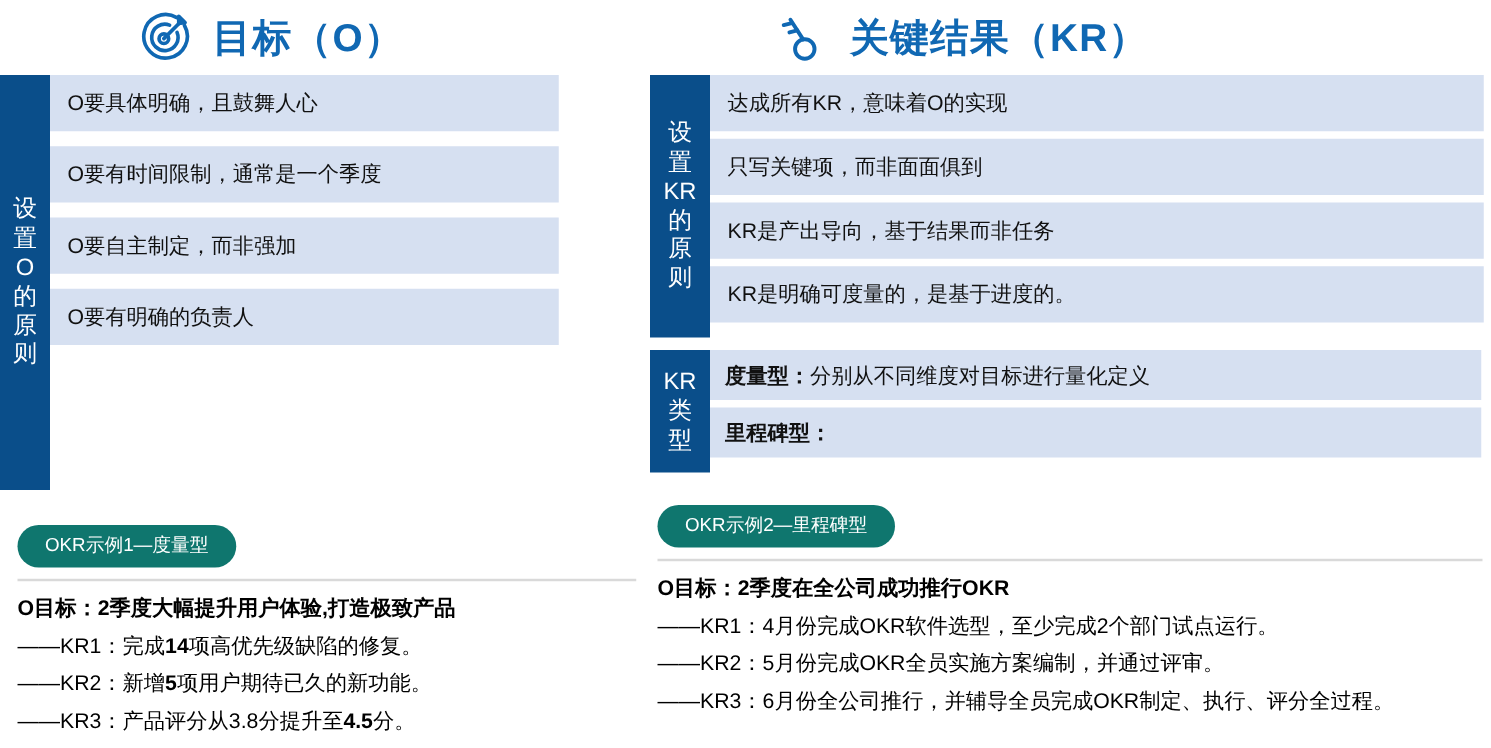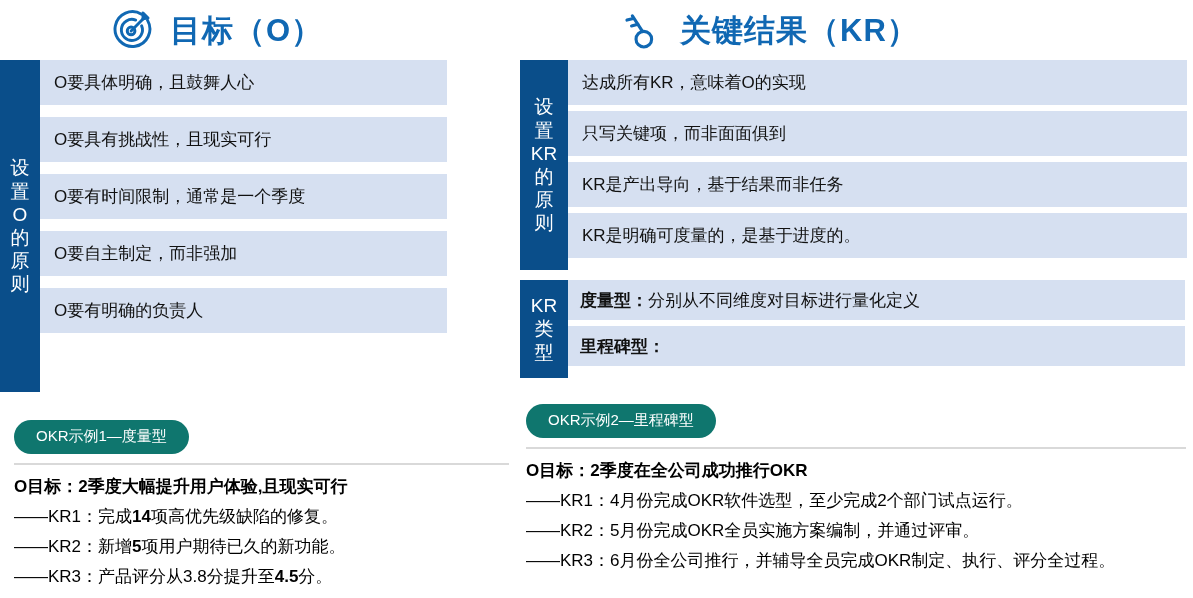--- a/index.html
+++ b/index.html
@@ -117,37 +117,36 @@
     <div class="vbar">
       <span>设</span>
       <span>置</span>
       <span>O</span>
       <span>的</span>
       <span>原</span>
       <span>则</span>
     </div>
     <div class="rows">
       <div class="row">O要具体明确，且鼓舞人心</div>
-      <div class="row">O要具有挑战性，且现实可行</div>
       <div class="row">O要有时间限制，通常是一个季度</div>
       <div class="row">O要自主制定，而非强加</div>
       <div class="row">O要有明确的负责人</div>
     </div>
   </div>
 
   <div style="height:28px"></div>
 
   <div class="pill-wrap">
     <span class="pill">OKR示例1—度量型</span>
     <div class="rule"></div>
   </div>
 
   <div class="ex">
     <p class="obj">
-      <span>O目标：</span><span>2季度大幅提升用户体验,且现实可行</span>
+      <span>O目标：</span><span>2季度大幅提升用户体验,打造极致产品</span>
     </p>
     <p class="kr">
       <span>——KR1：</span><span>完成</span><b>14</b><span>项高优先级缺陷的修复。</span>
     </p>
     <p class="kr">
       <span>——KR2：</span><span>新增</span><b>5</b><span>项用户期待已久的新功能。</span>
     </p>
     <p class="kr">
       <span>——KR3：</span><span>产品评分从3.8分提升至</span><b>4.5</b><span>分。</span>
     </p>

